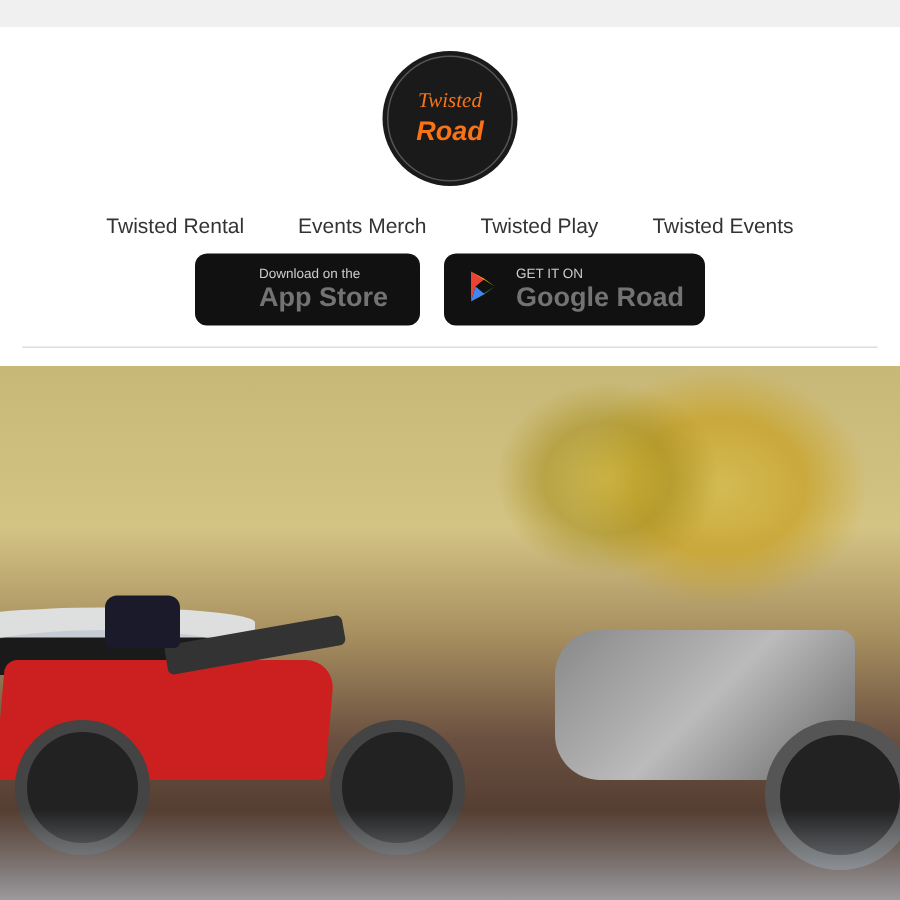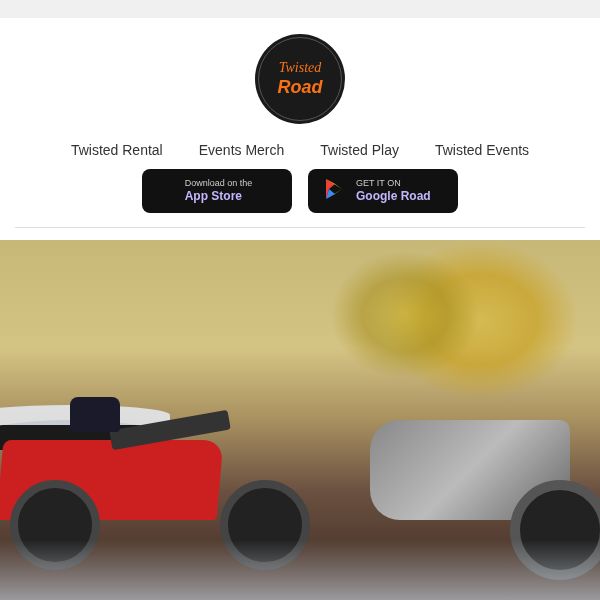--- a/index.html
+++ b/index.html
@@ -133,23 +133,23 @@
 
     .app-btn-text .small {
       font-family: Arial, sans-serif;
       font-size: 9px;
       color: #ccc;
       text-transform: none;
     }
 
     .app-btn-text .big {
       font-family: Arial, sans-serif;
-      font-size: 12px;
+      font-size: 18px;
       font-weight: bold;
-      color: #c4b5fd;
+      color: #737373;
     }
 
     
     .divider {
       width: 570px;
       height: 1px;
       background: #ddd;
       margin-bottom: 0;
     }
 

